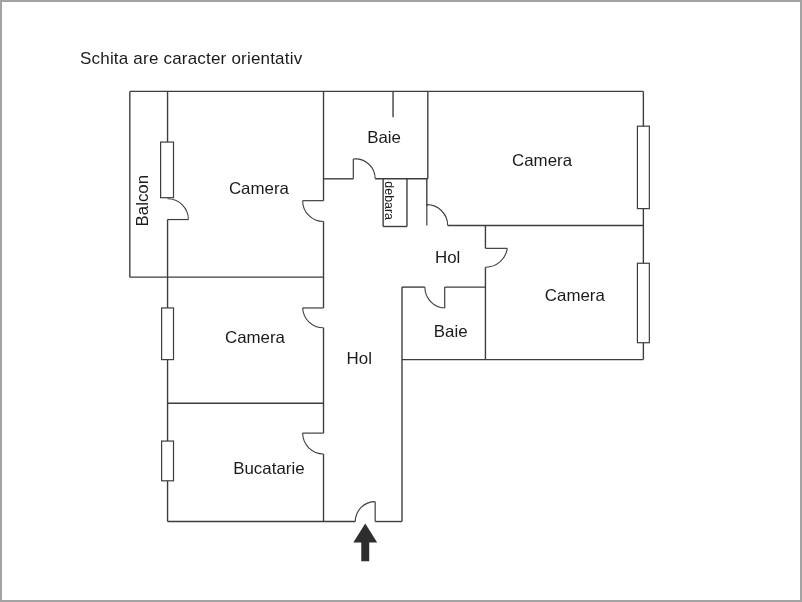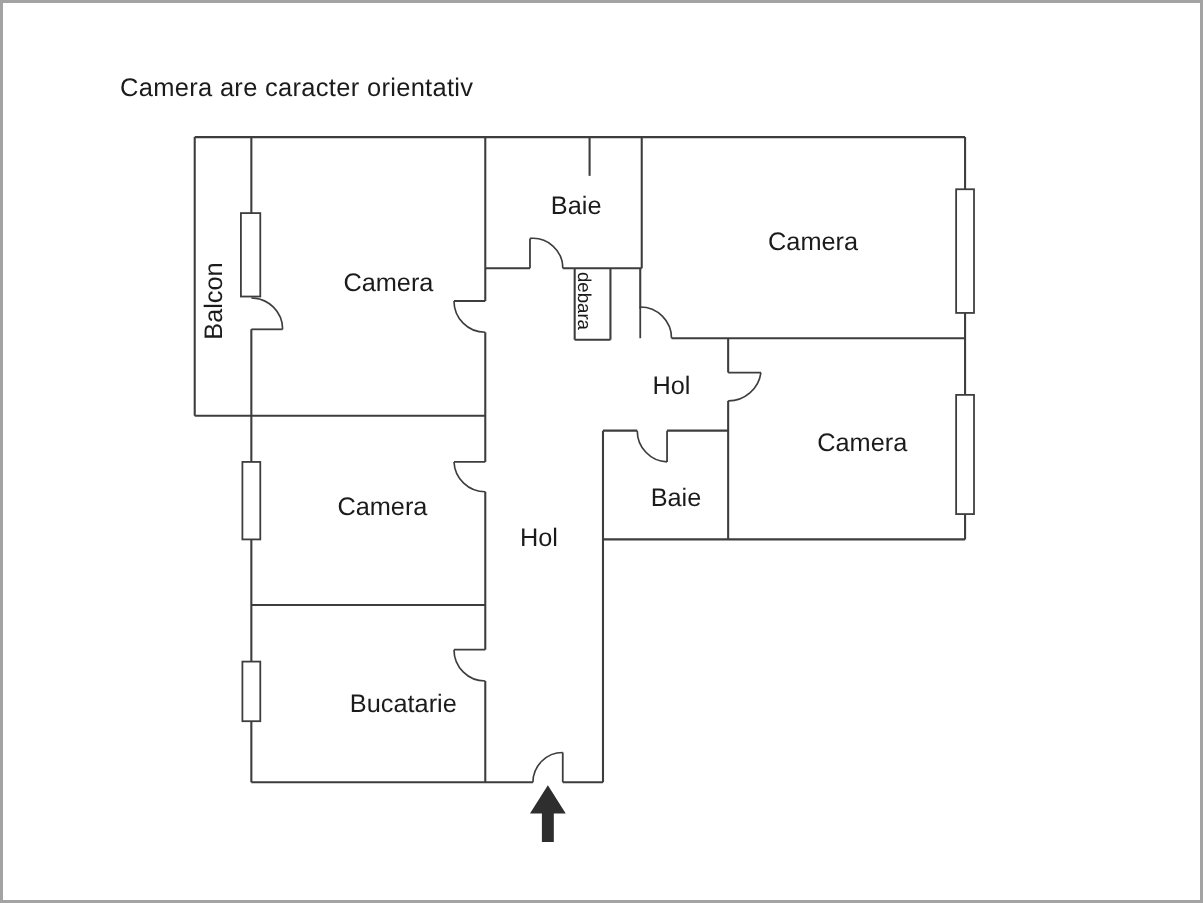--- a/index.html
+++ b/index.html
@@ -22,21 +22,21 @@
   .plan-svg{
     position:absolute;left:0;top:0;
     width:798px;height:598px;
     font-family:"Liberation Sans", sans-serif;
   }
 </style>
 </head>
 <body>
 
 <div class="screen">
-  <div class="plan-title">Camera are caracter orientativ</div>
+  <div class="plan-title">Schita are caracter orientativ</div>
   <svg class="plan-svg" viewBox="0 0 802 602" xmlns="http://www.w3.org/2000/svg">
       <line x1="128" y1="90" x2="645" y2="90" stroke="#3d3d3d" stroke-width="1.4"></line>
       <line x1="645" y1="90" x2="645" y2="360" stroke="#3d3d3d" stroke-width="1.4"></line>
       <line x1="402" y1="360" x2="645" y2="360" stroke="#3d3d3d" stroke-width="1.4"></line>
       <line x1="128" y1="90" x2="128" y2="277" stroke="#3d3d3d" stroke-width="1.4"></line>
       <line x1="128" y1="277" x2="323" y2="277" stroke="#3d3d3d" stroke-width="1.4"></line>
       <line x1="166" y1="90" x2="166" y2="197" stroke="#3d3d3d" stroke-width="1.4"></line>
       <line x1="166" y1="219" x2="166" y2="523" stroke="#3d3d3d" stroke-width="1.4"></line>
       <line x1="166" y1="523" x2="355" y2="523" stroke="#3d3d3d" stroke-width="1.4"></line>
       <line x1="375" y1="523" x2="402" y2="523" stroke="#3d3d3d" stroke-width="1.4"></line>

